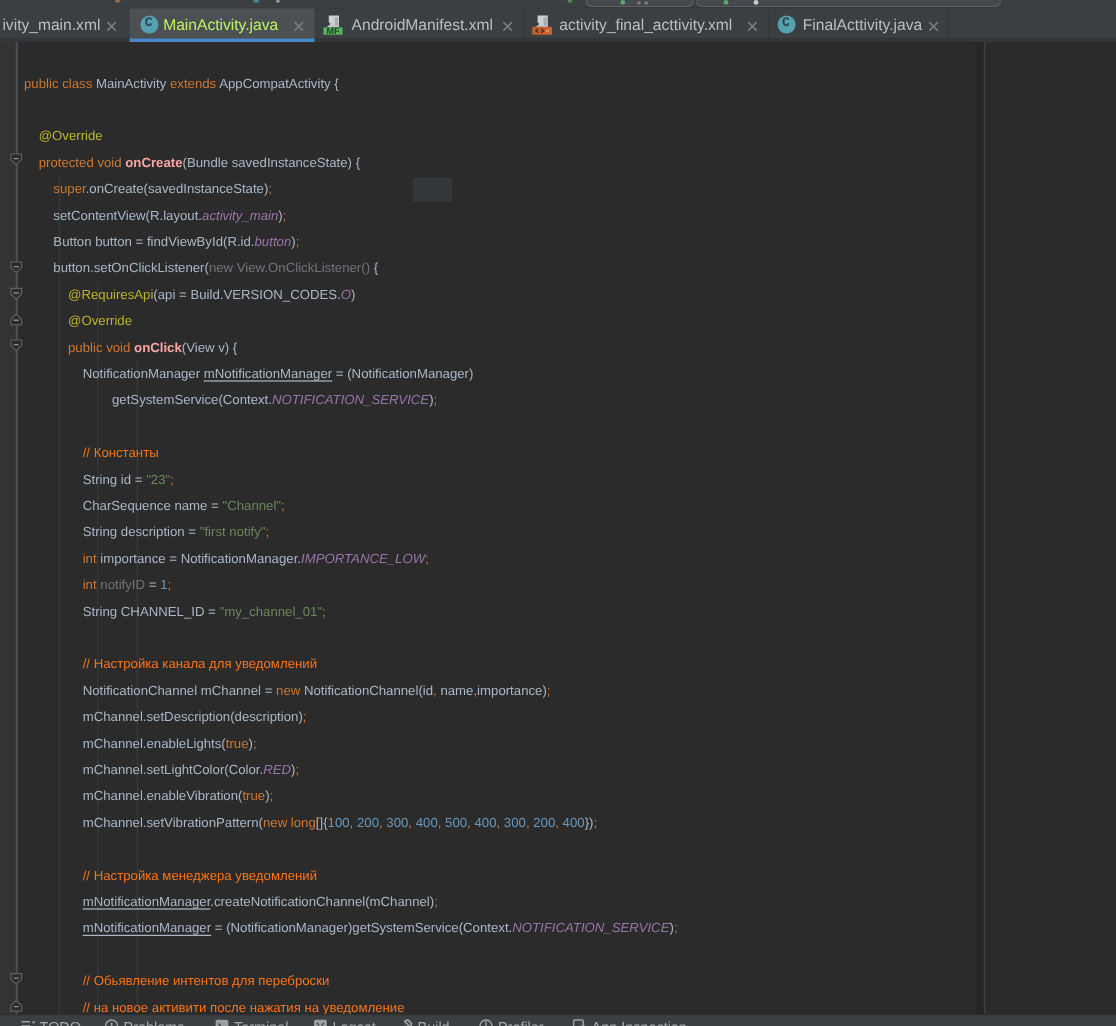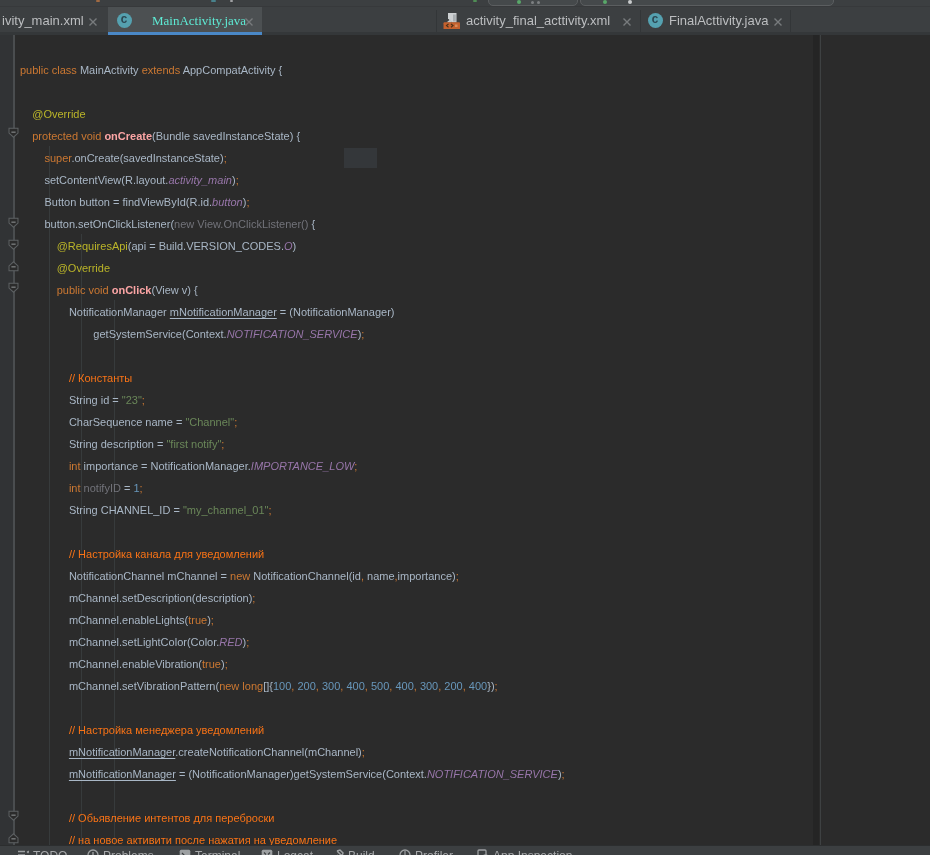--- a/index.html
+++ b/index.html
@@ -63,26 +63,39 @@
     <svg class="tclose" style="left:88px;" viewBox="0 0 10 10">
         <path d="M1.5 1.5 L8.5 8.5 M8.5 1.5 L1.5 8.5" stroke="#787b7d" stroke-width="1.4"></path>
       </svg>
   </div>
 
   <div class="tab" id="seltab">
     <div style="position:absolute;left:8px;top:5px;width:16px;height:16px;">
       <div style="position:absolute;left:0.5px;top:0.5px;width:15px;height:15px;border-radius:8px;background:#55a1b0;"></div>
       <div style="position:absolute;left:0;top:1px;width:16px;height:14px;text-align:center;font-family:'Liberation Mono',monospace;font-weight:bold;font-size:11px;line-height:14px;color:#2c4651;">C</div>
     </div>
-    <div class="tablbl" style="left:44px;color:#5eead4;font-family:Liberation Serif, serif;">MainActivity.java</div>
+    <div class="tablbl" style="left:28px;color:#bef264;">MainActivity.java</div>
     <svg class="tclose" style="left:136px;" viewBox="0 0 10 10">
         <path d="M1.5 1.5 L8.5 8.5 M8.5 1.5 L1.5 8.5" stroke="#787b7d" stroke-width="1.4"></path>
       </svg>
   </div>
 
+  <div class="tab" style="left:262px;width:174px;">
+    <svg style="position:absolute;left:7px;top:5px;" width="17" height="17" viewBox="0 0 17 17">
+      <path d="M5 1 H13.5 V10.5 H9 L5 6.5 Z" fill="#cdd0d2"></path>
+      <rect x="10" y="2.5" width="2.8" height="7" fill="#a9adb0"></rect>
+      <path d="M8.5 10.5 L3.5 10.5 L7.6 6.9 Z" fill="#c6c9cb"></path>
+      <rect x="0.5" y="10.8" width="16" height="7" rx="1" fill="#58b15e"></rect>
+      <text x="8.5" y="16.6" font-family="Liberation Sans" font-size="7.5" font-weight="bold" fill="#20402a" text-anchor="middle">MF</text>
+    </svg>
+    <div class="tablbl" style="left:31px;">AndroidManifest.xml</div>
+    <svg class="tclose" style="left:156px;" viewBox="0 0 10 10">
+        <path d="M1.5 1.5 L8.5 8.5 M8.5 1.5 L1.5 8.5" stroke="#787b7d" stroke-width="1.4"></path>
+      </svg>
+  </div>
 
   <div class="tab" style="left:436px;width:204px;">
     <svg style="position:absolute;left:7px;top:5px;" width="17" height="17" viewBox="0 0 17 17">
       <path d="M5 1 H13.5 V10.5 H9 L5 6.5 Z" fill="#cdd0d2"></path>
       <rect x="10" y="2.5" width="2.8" height="7" fill="#a9adb0"></rect>
       <path d="M8.5 10.5 L3.5 10.5 L7.6 6.9 Z" fill="#c6c9cb"></path>
       <rect x="0.5" y="10.2" width="16.5" height="7.3" rx="1" fill="#c4612e"></rect>
       <path d="M5.5 12 l-2 1.6 l2 1.6 M8 12 l2 1.6 l-2 1.6" stroke="#4a3018" stroke-width="1.1" fill="none"></path>
       <rect x="12" y="12.5" width="2.5" height="2.5" fill="#d88d5c"></rect>
     </svg>

